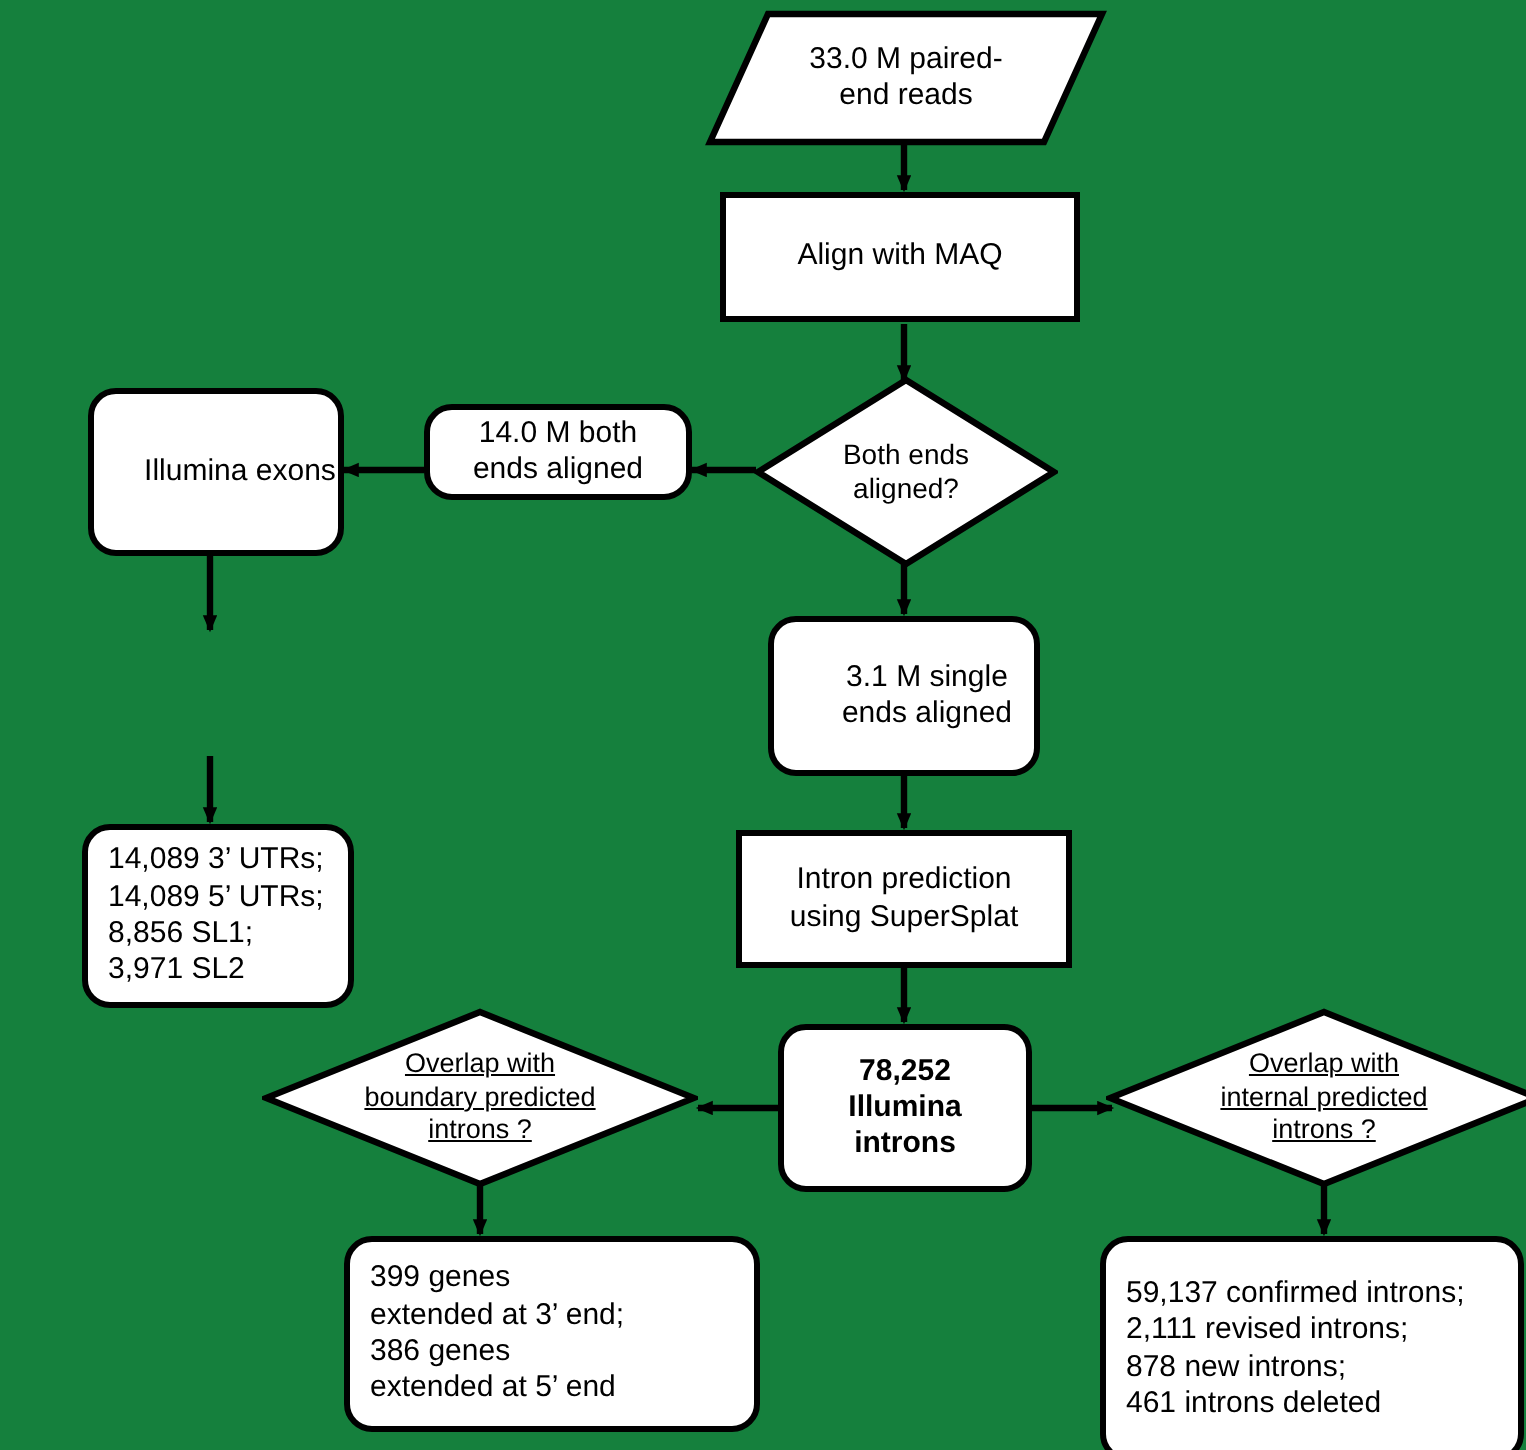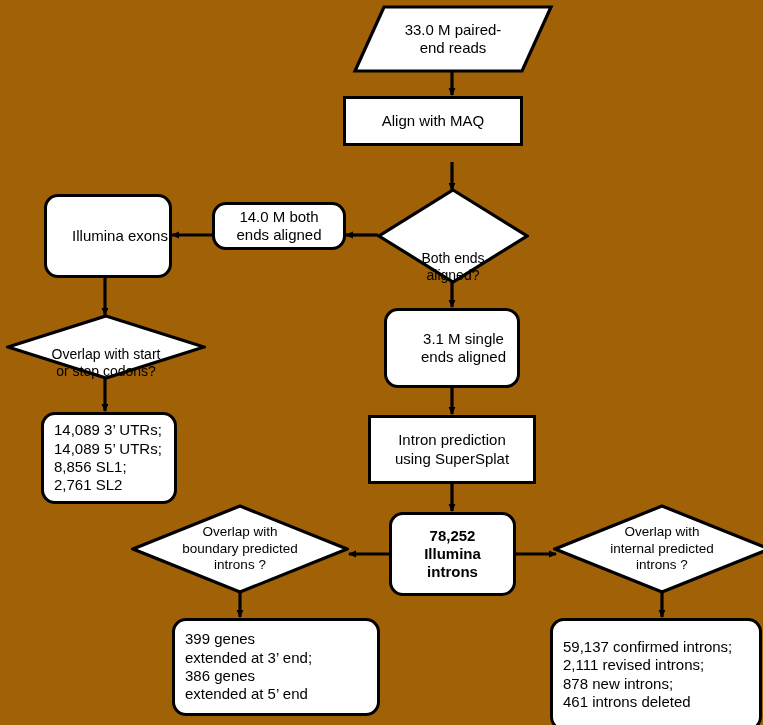--- a/index.html
+++ b/index.html
@@ -7,21 +7,21 @@
     padding: 0;
     background: #ffffff;
   }
   body {
     font-family: "Liberation Sans", sans-serif;
   }
   #canvas {
     position: relative;
     width: 763px;
     height: 725px;
-    background: #a16207;
+    background: #15803d;
     overflow: hidden;
   }
   svg#edges {
     position: absolute;
     left: 0;
     top: 0;
     width: 763px;
     height: 725px;
   }
   .node {
@@ -79,22 +79,22 @@
   .n-diamond svg {
     position: absolute;
     left: 0;
     top: 0;
   }
   .n-diamond .txt {
     position: relative;
     z-index: 2;
   }
   .fs15 { font-size: 15px; }
-  .fs14 { font-size: 14px; align-items: flex-end; }
-  .fs13 { font-size: 13.5px; }
+  .fs14 { font-size: 14px; }
+  .fs13 { font-size: 13.5px; text-decoration: underline; }
 </style>
 </head>
 <body>
 
 <div id="canvas">
 
   <svg id="edges" viewBox="0 0 763 725">
     <defs>
       <marker id="arrow" markerWidth="10" markerHeight="10" refX="7.4" refY="3.6" orient="auto" markerUnits="userSpaceOnUse">
         <path d="M0,0 L8.5,3.6 L0,7.2 z" fill="#000000"></path>
@@ -131,54 +131,47 @@
   </svg>
 
   <div class="node n-para fs15" style="left:352px; top:4px; width:202px; height:70px;">
     <svg width="202" height="70" viewBox="0 0 202 70">
       <polygon points="32,3 199,3 170,67 3,67" fill="#ffffff" stroke="#000000" stroke-width="3.2"></polygon>
     </svg>
     <span class="txt">33.0 M paired-
 end reads</span>
   </div>
 
-  <div class="node n-rect fs15" style="left:343px; top:96px; width:180px; height:50px;">
+  <div class="node n-rect fs15" style="left:360px; top:96px; width:180px; height:65px;">
     <span class="txt">Align with  MAQ</span>
   </div>
 
   <div class="node n-diamond fs14" style="left:377px; top:188px; width:152px; height:96px;">
     <svg width="152" height="96" viewBox="0 0 152 96">
       <polygon points="76,2 150,48 76,94 2,48" fill="#ffffff" stroke="#000000" stroke-width="3.2"></polygon>
     </svg>
     <span class="txt">Both ends
 aligned?</span>
   </div>
 
   <div class="node n-round fs15" style="left:212px; top:202px; width:134px; height:48px;">
     <span class="txt">14.0 M both
 ends aligned</span>
   </div>
 
   <div class="node n-round fs15" style="left:44px; top:194px; width:128px; height:84px;padding-left:24px;">
     <span class="txt">Illumina exons</span>
   </div>
 
-  <div class="node n-diamond fs14" style="left:6px; top:314px; width:200px; height:66px;">
-    <svg width="200" height="66" viewBox="0 0 200 66">
-      <polygon points="100,2 198,33 100,64 2,33" fill="#ffffff" stroke="#000000" stroke-width="3.2"></polygon>
-    </svg>
-    <span class="txt">Overlap with start
-or stop codons?</span>
-  </div>
 
   <div class="node n-round n-left fs15" style="left:41px; top:412px; width:136px; height:92px;">
     <span class="txt">14,089 3’ UTRs;
 14,089 5’ UTRs;
 8,856 SL1;
-2,761 SL2</span>
+3,971 SL2</span>
   </div>
 
   <div class="node n-round fs15" style="left:384px; top:308px; width:136px; height:80px;padding-left:23px;">
     <span class="txt">3.1 M single
 ends aligned</span>
   </div>
 
   <div class="node n-rect fs15" style="left:368px; top:415px; width:168px; height:69px;text-align:center;">
     <span class="txt">Intron prediction
 using SuperSplat</span>

